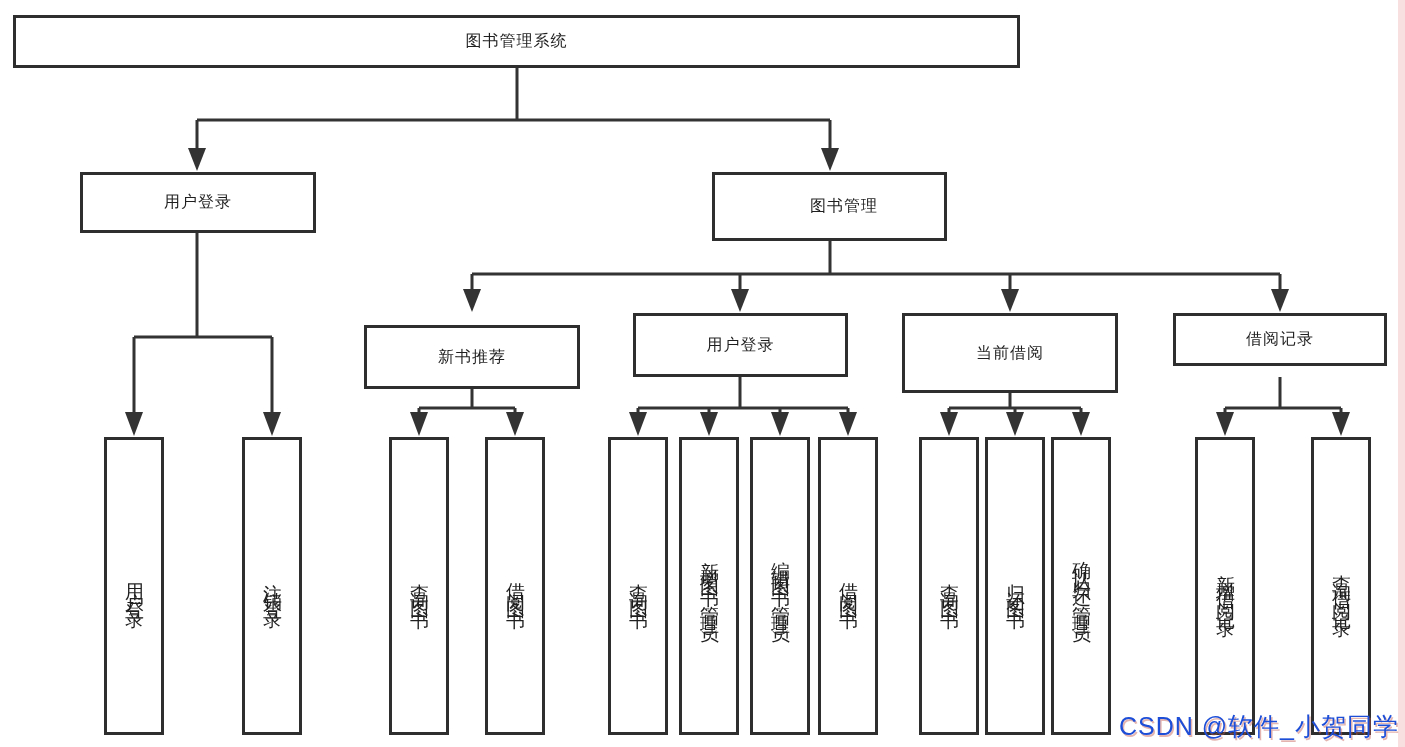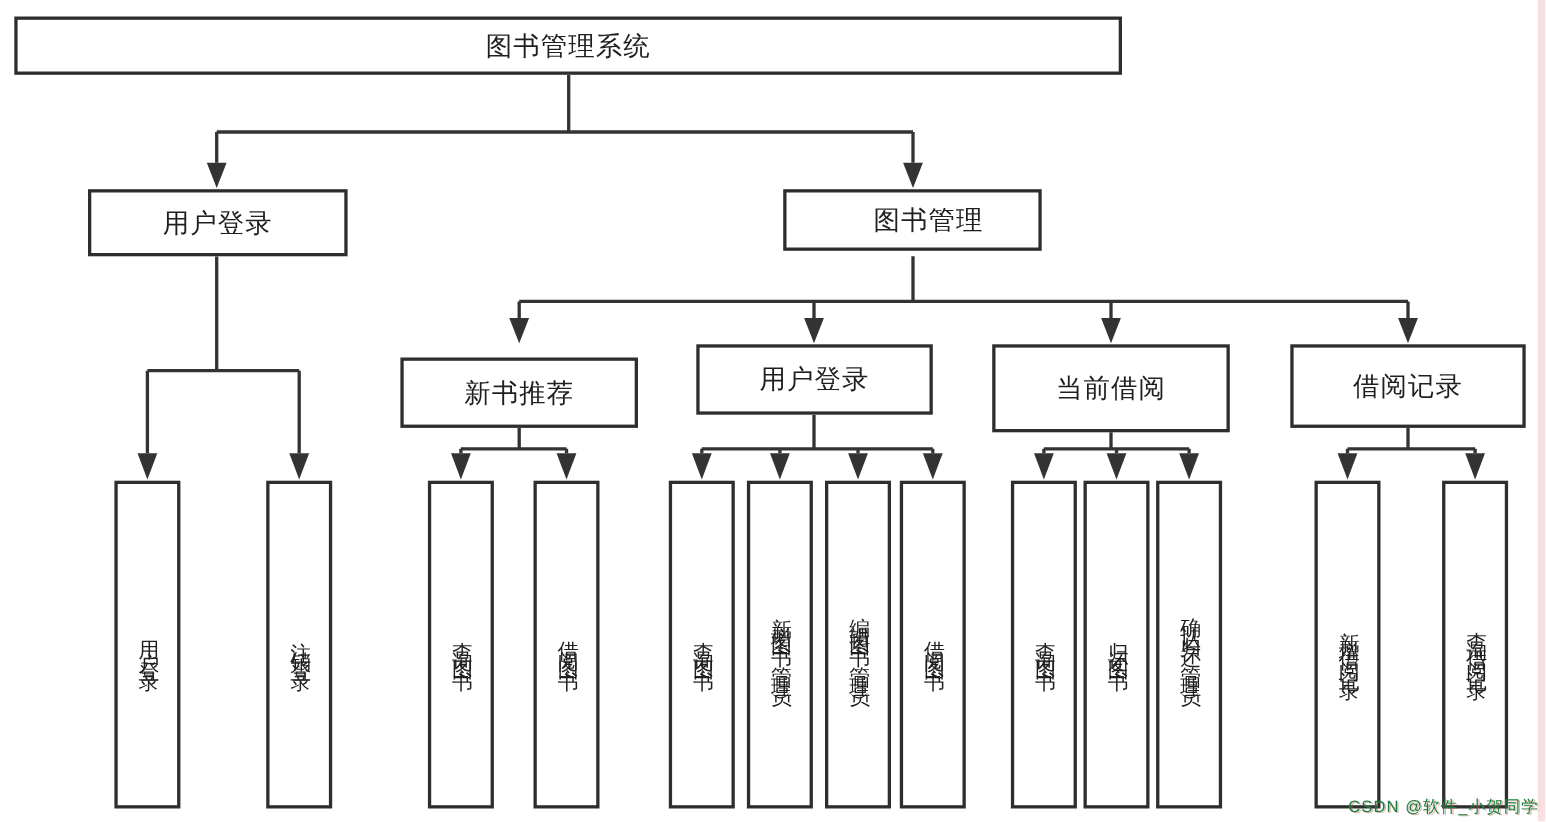--- a/index.html
+++ b/index.html
@@ -4,34 +4,34 @@
 <style>
   html,body{margin:0;padding:0;background:#ffffff;}
   .canvas{
     position:relative;width:1405px;height:747px;background:#ffffff;overflow:hidden;
     font-family:"Liberation Sans","DejaVu Sans",sans-serif;color:#1f1f1f;
   }
   .box{
     position:absolute;background:#ffffff;border:3px solid #2e2e2e;box-sizing:border-box;
     display:flex;align-items:center;justify-content:center;text-align:center;
   }
-  .lvl-label{font-size:24px;letter-spacing:1px;white-space:nowrap;}
+  .lvl-label{font-size:16px;letter-spacing:1px;white-space:nowrap;}
   .leaf{position:absolute;top:437px;width:60px;height:298px;background:#ffffff;
     border:3px solid #2e2e2e;box-sizing:border-box;
     display:flex;align-items:center;justify-content:center;}
   .leaf .vtext{
     writing-mode:vertical-rl;text-orientation:mixed;
     font-size:19px;line-height:1.1;letter-spacing:9px;white-space:nowrap;
   }
   .connectors{position:absolute;left:0;top:0;width:1405px;height:747px;pointer-events:none;}
   .connectors path{stroke:#333333;stroke-width:3;fill:none;}
   .connectors polygon{fill:#333333;stroke:none;}
   .watermark{
-    position:absolute;right:6px;bottom:4px;font-size:15px;letter-spacing:1px;
-    color:#15803d;text-shadow:1.5px 1.5px 0 rgba(196,92,80,0.45);white-space:nowrap;
+    position:absolute;right:6px;bottom:4px;font-size:25px;letter-spacing:1px;
+    color:#1d4ed8;text-shadow:1.5px 1.5px 0 rgba(196,92,80,0.45);white-space:nowrap;
   }
   .edge-strip{position:absolute;right:0;top:0;width:7px;height:747px;background:#f8e0e0;}
 </style>
 </head>
 <body>
 
 <div class="canvas">
 
   <svg class="connectors" width="1405" height="747" viewBox="0 0 1405 747" xmlns="http://www.w3.org/2000/svg">
 
@@ -69,34 +69,34 @@
     <polygon points="1332,412 1350,412 1341,436"></polygon>
   </svg>
 
   <div class="box" style="left:13px;top:15px;width:1007px;height:53px;">
     <span class="lvl-label">图书管理系统</span>
   </div>
 
   <div class="box" style="left:80px;top:172px;width:236px;height:61px;">
     <span class="lvl-label">用户登录</span>
   </div>
-  <div class="box" style="left:712px;top:172px;width:235px;height:56px;padding-left:29px;">
+  <div class="box" style="left:712px;top:172px;width:235px;height:69px;padding-left:29px;">
     <span class="lvl-label">图书管理</span>
   </div>
 
   <div class="box" style="left:364px;top:313px;width:216px;height:64px;margin-top:12px;">
     <span class="lvl-label">新书推荐</span>
   </div>
   <div class="box" style="left:633px;top:313px;width:215px;height:64px;">
     <span class="lvl-label">用户登录</span>
   </div>
   <div class="box" style="left:902px;top:313px;width:216px;height:80px;">
     <span class="lvl-label">当前借阅</span>
   </div>
-  <div class="box" style="left:1173px;top:313px;width:214px;height:76px;">
+  <div class="box" style="left:1173px;top:313px;width:214px;height:53px;">
     <span class="lvl-label">借阅记录</span>
   </div>
 
   <div class="leaf" style="left:104px;">
     <span class="vtext">用户登录</span>
   </div>
   <div class="leaf" style="left:242px;">
     <span class="vtext">注销登录</span>
   </div>
 

